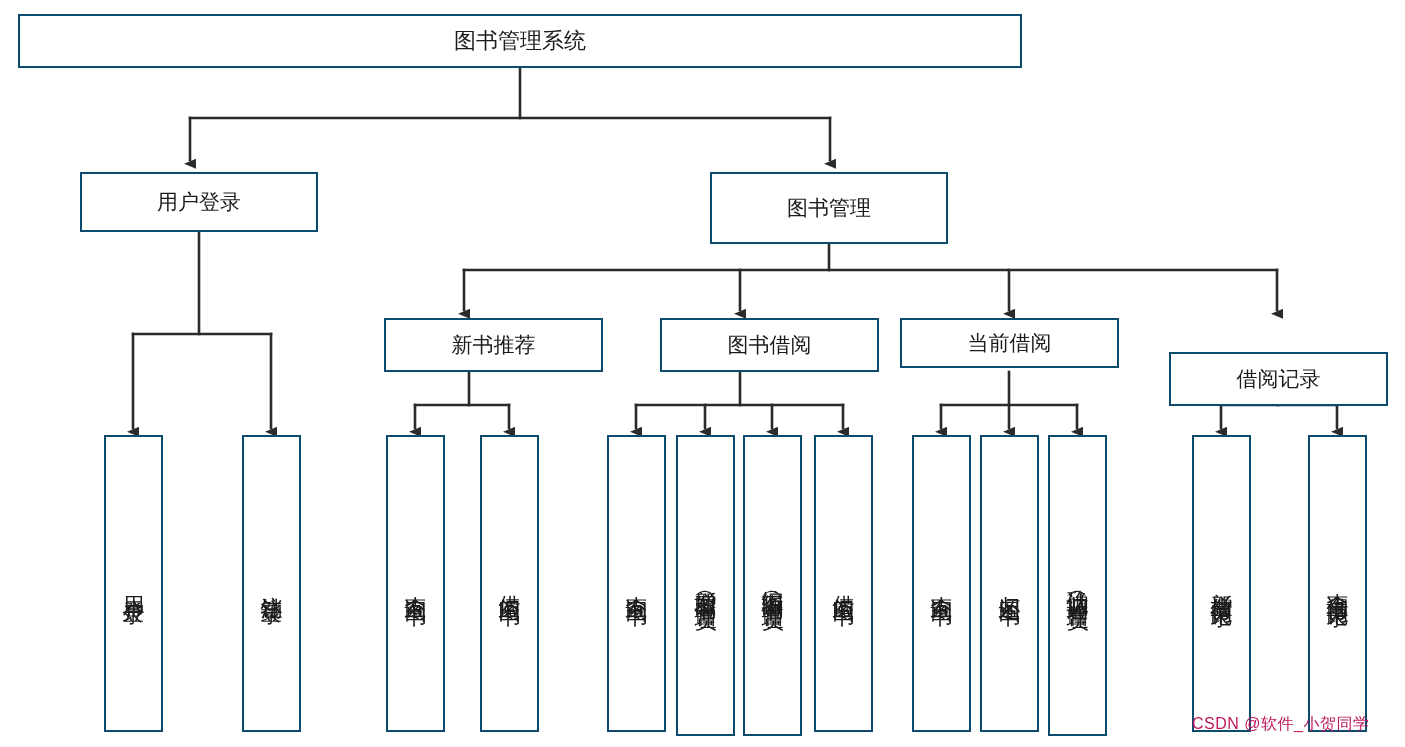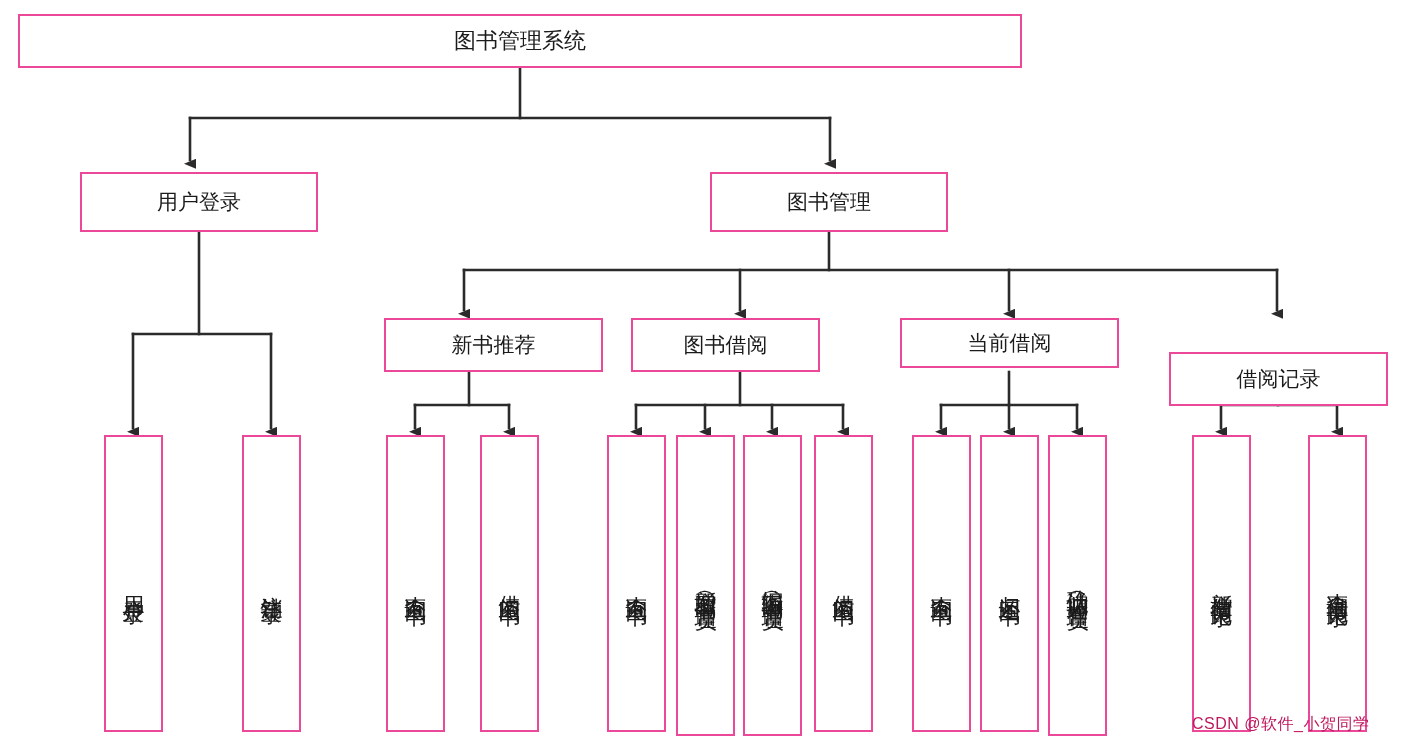--- a/index.html
+++ b/index.html
@@ -21,21 +21,21 @@
     position: absolute;
     left: 0;
     top: 0;
     width: 1405px;
     height: 747px;
   }
   .node {
     position: absolute;
     box-sizing: border-box;
     background: #ffffff;
-    border: 2px solid #ec4899;
+    border: 2px solid #0c4a6e;
     display: flex;
     align-items: center;
     justify-content: center;
     overflow: hidden;
   }
   .node-label {
     color: #1b1b1b;
     text-align: center;
     line-height: 1.15;
     white-space: nowrap;
@@ -127,29 +127,29 @@
   </svg>
 
   <div class="node root horizontal" style="left:18px; top:14px; width:1004px; height:54px;">
     <span class="node-label">图书管理系统</span>
   </div>
 
   <div class="node horizontal" style="left:80px; top:172px; width:238px; height:60px;">
     <span class="node-label">用户登录</span>
   </div>
 
-  <div class="node horizontal" style="left:710px; top:172px; width:238px; height:60px;">
+  <div class="node horizontal" style="left:710px; top:172px; width:238px; height:72px;">
     <span class="node-label">图书管理</span>
   </div>
 
   <div class="node horizontal" style="left:360px; top:318px; width:219px; height:54px;margin-left:24px;">
     <span class="node-label">新书推荐</span>
   </div>
 
-  <div class="node horizontal" style="left:631px; top:318px; width:189px; height:54px;">
+  <div class="node horizontal" style="left:660px; top:318px; width:219px; height:54px;">
     <span class="node-label">图书借阅</span>
   </div>
 
   <div class="node horizontal" style="left:900px; top:318px; width:219px; height:50px;">
     <span class="node-label">当前借阅</span>
   </div>
 
   <div class="node horizontal" style="left:1169px; top:318px; width:219px; height:54px;margin-top:34px;">
     <span class="node-label">借阅记录</span>
   </div>

